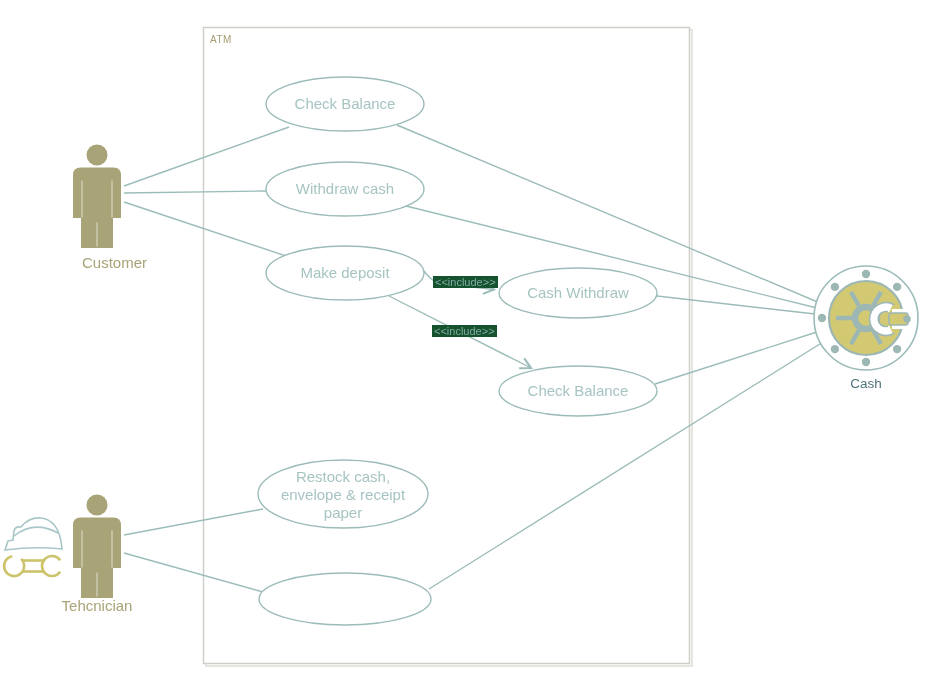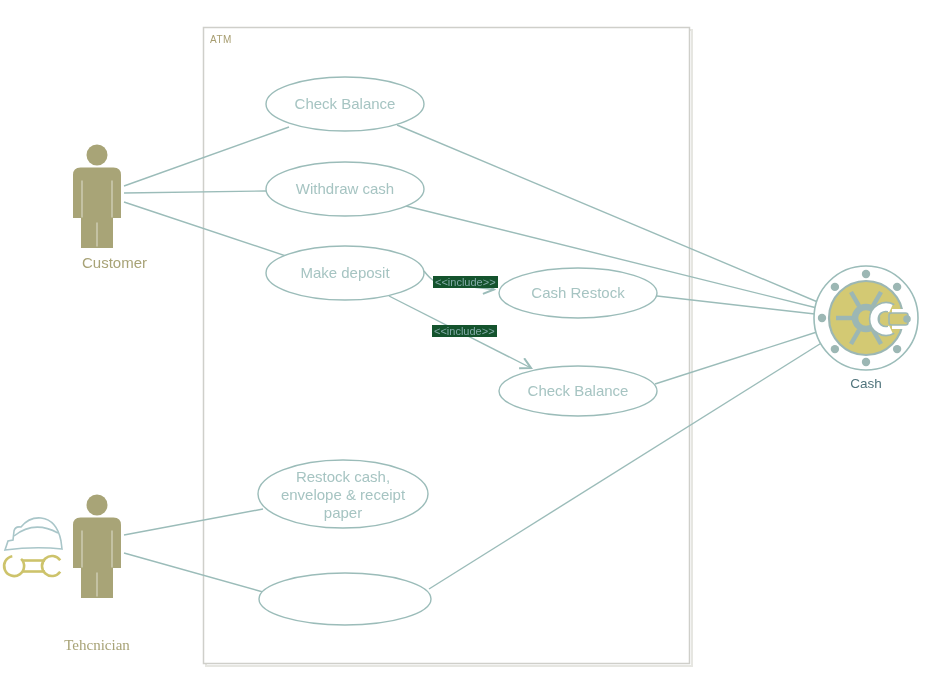--- a/index.html
+++ b/index.html
@@ -120,33 +120,33 @@
   </svg>
 
   <div class="lbl sys-lbl" style="left:210px;top:34px;">ATM</div>
 
   <div class="lbl uc" style="left:266px;top:77px;width:158px;height:54px;">Check Balance</div>
 
   <div class="lbl uc" style="left:266px;top:162px;width:158px;height:54px;">Withdraw cash</div>
 
   <div class="lbl uc" style="left:266px;top:246px;width:158px;height:54px;">Make deposit</div>
 
-  <div class="lbl uc" style="left:499px;top:268px;width:158px;height:50px;">Cash Restock</div>
+  <div class="lbl uc" style="left:499px;top:268px;width:158px;height:50px;">Cash Withdraw</div>
 
   <div class="lbl uc" style="left:499px;top:366px;width:158px;height:50px;">Check Balance</div>
 
   <div class="lbl uc multi" style="left:256px;top:461px;width:174px;height:68px;">
     <div>Restock cash,</div>
     <div>envelope &amp; receipt</div>
     <div>paper</div>
   </div>
 
 
   <div class="lbl inc-lbl" style="left:433px;top:276px;">&lt;&lt;include&gt;&gt;</div>
 
   <div class="lbl inc-lbl" style="left:432px;top:325px;">&lt;&lt;include&gt;&gt;</div>
 
   <div class="lbl actor-lbl" style="left:47px;top:254px;width:100px;text-align:right;">Customer</div>
 
-  <div class="lbl actor-lbl" style="left:42px;top:637px;width:110px;font-family:Liberation Serif, serif;">Tehcnician</div>
+  <div class="lbl actor-lbl" style="left:42px;top:597px;width:110px;">Tehcnician</div>
 
   <div class="lbl bank-lbl" style="left:816px;top:376px;width:100px;">Cash</div>
 </div>
 
 </body></html>

